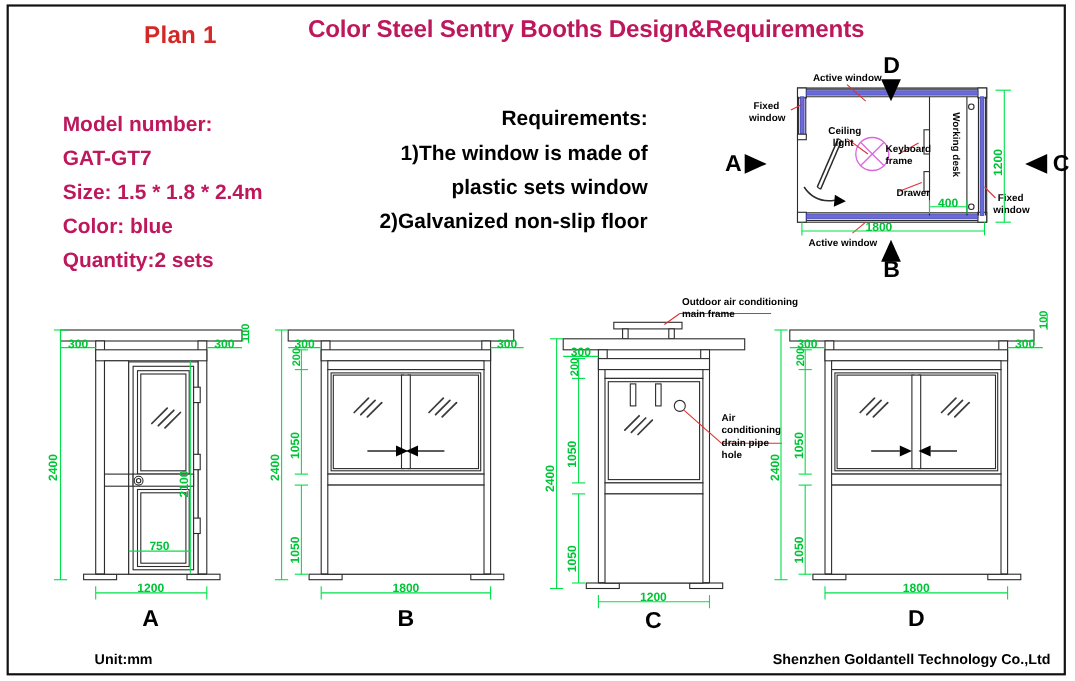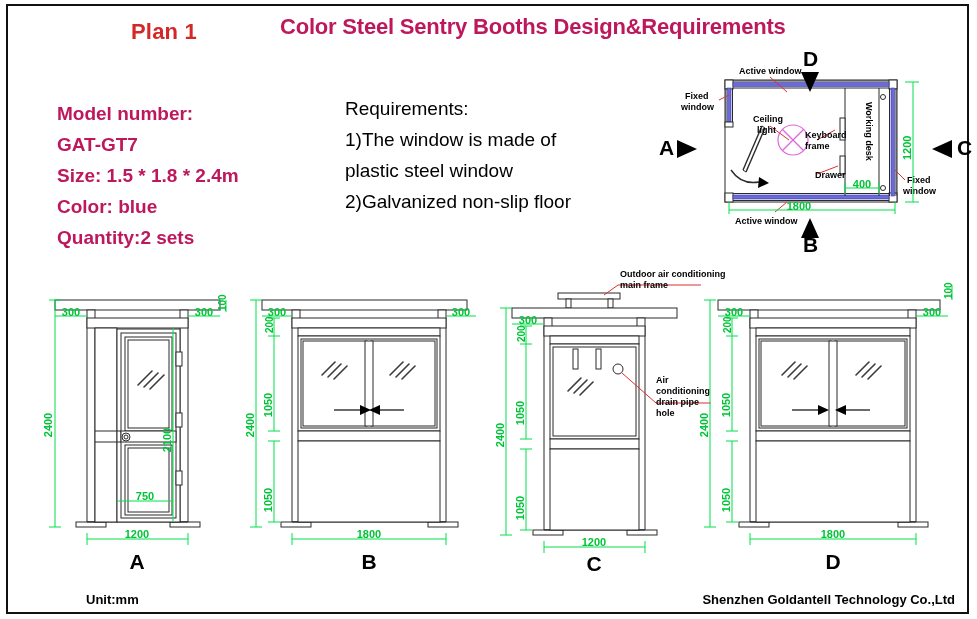--- a/index.html
+++ b/index.html
@@ -11,21 +11,21 @@
   }
   #sheet{position:absolute;left:0;top:0;width:977px;height:619px;}
   .frame{position:absolute;left:6px;top:4px;width:963px;height:610px;border:2px solid #111;box-sizing:border-box;}
 
   
   .plan-badge{position:absolute;left:131px;top:19px;font-size:22px;font-weight:bold;color:#d42828;letter-spacing:.2px;}
   .main-title{position:absolute;left:280px;top:14px;font-size:22px;font-weight:bold;color:#be185d;white-space:nowrap;letter-spacing:-.2px;}
 
   
   .spec-block{position:absolute;left:57px;top:98px;font-size:19px;font-weight:bold;line-height:31px;color:#be185d;}
-  .req-block{position:absolute;left:345px;top:93px;font-size:19px;font-weight:normal;line-height:31px;color:#000;}
+  .req-block{position:absolute;left:345px;top:93px;font-size:19px;font-weight:bold;line-height:31px;color:#000;text-align:right;}
   .spec-block div,.req-block div{white-space:nowrap;}
 
   
   .unit-note{position:absolute;left:58px;top:592px;font-size:13px;font-weight:bold;margin-left:28px;}
   .company{position:absolute;right:22px;top:592px;font-size:13px;font-weight:bold;white-space:nowrap;}
 
   
   .cad{position:absolute;}
   svg{display:block;overflow:visible;}
   .ln{stroke:#2b2b2b;stroke-width:1;fill:none;}
@@ -56,21 +56,21 @@
     <div>Model number:</div>
     <div>GAT-GT7</div>
     <div>Size: 1.5 * 1.8 * 2.4m</div>
     <div>Color:  blue</div>
     <div>Quantity:2 sets</div>
   </div>
 
   <div class="req-block">
     <div>Requirements:</div>
     <div>1)The window is made of</div>
-    <div>plastic steel window</div>
+    <div>plastic sets window</div>
     <div>2)Galvanized non-slip floor</div>
   </div>
 
   <div class="cad" style="left:650px;top:52px;margin-left:17px;">
   <svg width="320" height="200" viewBox="0 0 320 200">
 
     <rect class="fillw" x="58" y="28" width="172" height="122"></rect>
 
     <rect class="fillw" x="58" y="28" width="8" height="9"></rect>
     <rect class="fillw" x="222" y="28" width="8" height="9"></rect>

